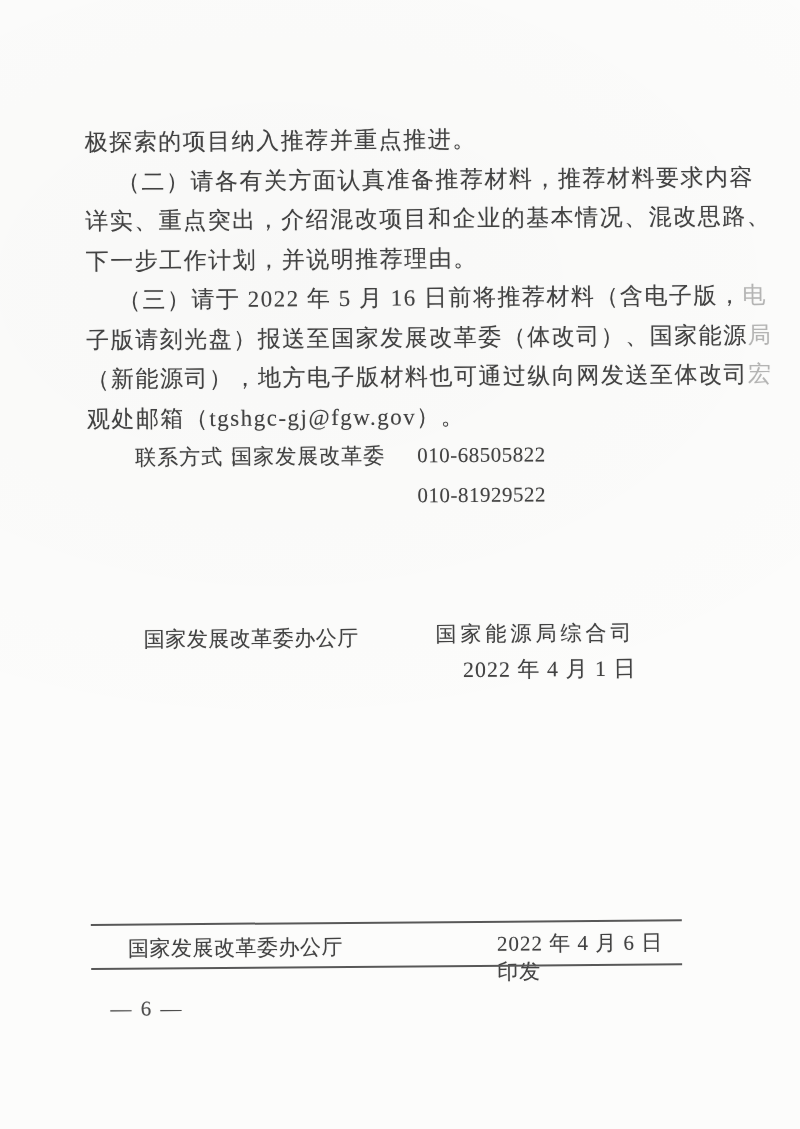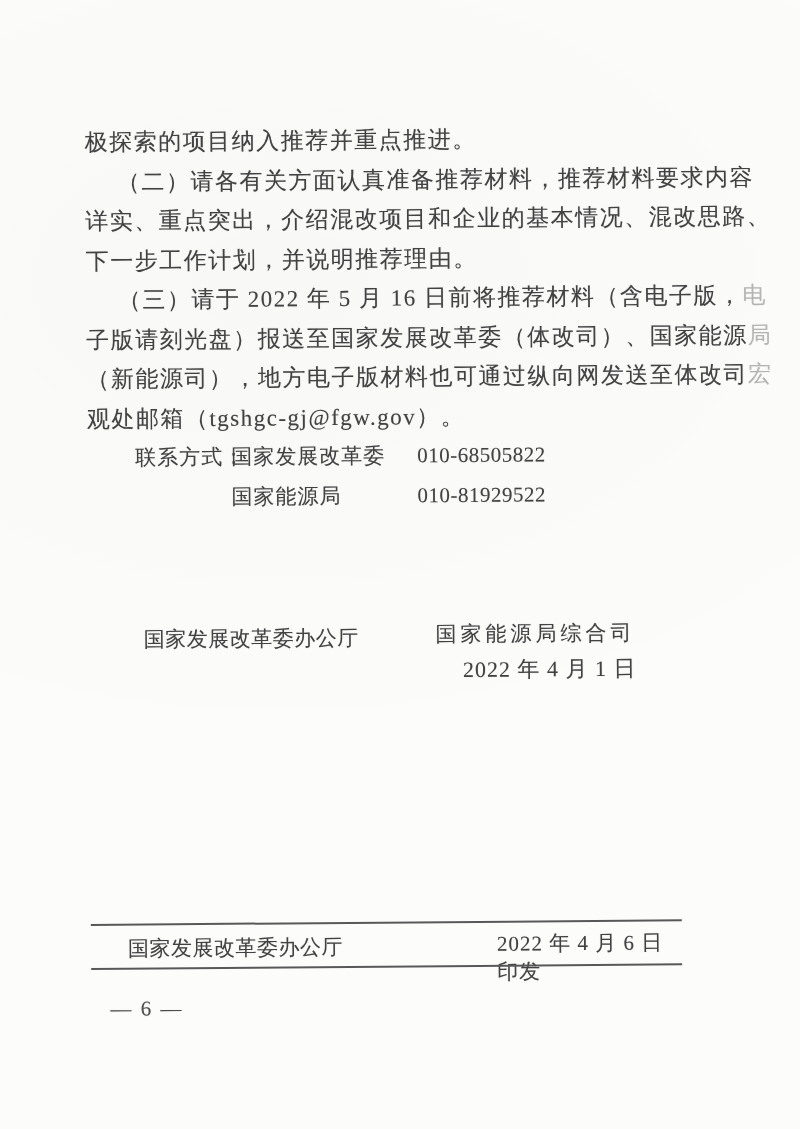--- a/index.html
+++ b/index.html
@@ -143,21 +143,20 @@
       <div class="line"><span>观处邮箱（tgshgc-gj@fgw.gov）。</span><span class="faded"></span></div>
     </div>
 
     <div class="contact">
       <div class="contact-row">
         <span class="c-label">联系方式：</span>
         <span class="c-org">国家发展改革委</span>
         <span class="c-phone">010-68505822</span>
       </div>
       <div class="contact-row">
-        <span class="c-org">国家能源局</span>
         <span class="c-phone">010-81929522</span>
       </div>
     </div>
 
     <div class="sig-left">国家发展改革委办公厅</div>
     <div class="sig-right">国家能源局综合司</div>
     <div class="sig-date">2022 年 4 月 1 日</div>
 
     <div class="rule rule-top"></div>
     <div class="footer-issuer">国家发展改革委办公厅</div>

